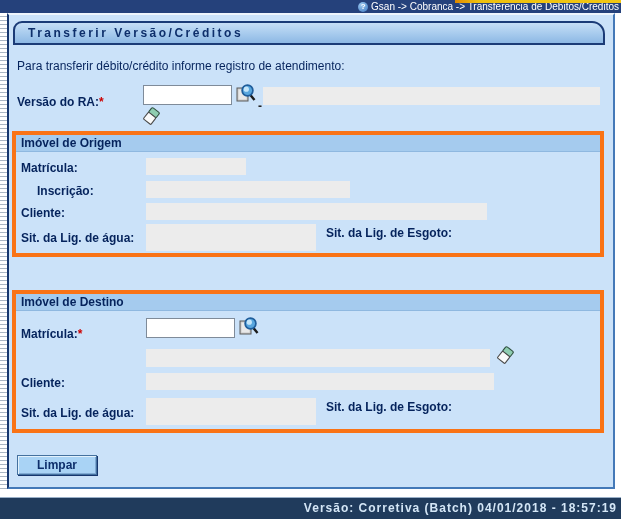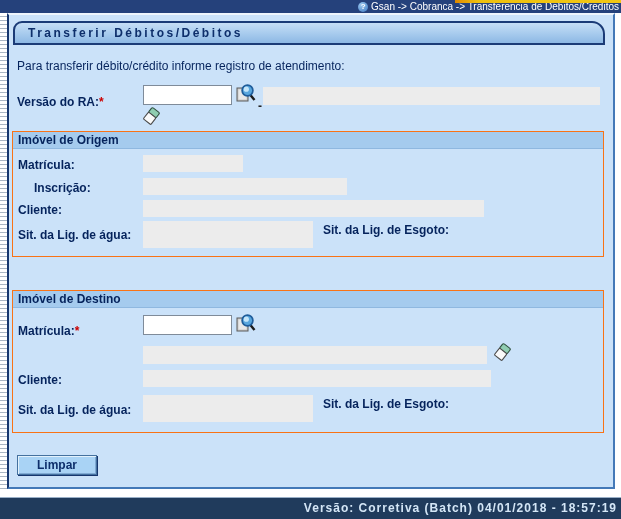--- a/index.html
+++ b/index.html
@@ -36,21 +36,21 @@
   .lbl { position:absolute; color:#05235C; font-size:12px; font-weight:bold; white-space:nowrap; }
   .req { color:#CC0000; }
 
   .txt { position:absolute; background:#ffffff; border:1px solid #7f8b99; font-size:12px; padding:0 3px;
          color:#05235C; }
   .ro  { position:absolute; background:#ECECEC; border:none; font-size:12px; padding:0 3px; color:#333; }
 
   .icon-btn { position:absolute; width:21px; height:21px; background:none; border:none; padding:0; cursor:pointer; }
   .sep { position:absolute; color:#222; font-size:12px; font-weight:bold; }
 
-  .section { position:absolute; left:3px; width:592px; border:1px solid #f97316; background:#CBE2F9; }
+  .section { position:absolute; left:3px; width:592px; border:4px solid #f97316; background:#CBE2F9; }
   .section-header { position:absolute; top:0; left:0; right:0; height:17px; background:#A5CBEE;
                     color:#05235C; font-size:12px; font-weight:bold; line-height:17px; padding-left:5px;
                     border-bottom:1px solid #8FB8E0; }
   .sec-origem { top:116px; height:126px; }
   .sec-destino { top:275px; height:143px;padding-left:33px; }
 
   .note { position:absolute; left:129px; top:419px; font-size:12px; color:#05235C; }
 
   .btn { position:absolute; height:20px; background:#A9D3F5; border:1px solid #44719F;
          box-shadow:inset 1px 1px 0 #E2F1FC, inset -1px -1px 0 #7FA9D3, 1px 1px 0 #16366E;
@@ -92,21 +92,21 @@
       <span>Gsan -&gt; Cobranca -&gt; Transferencia de Debitos/Creditos</span>
     </div>
   </div>
   <div class="top-strip"></div>
 
   <div class="left-rail"></div>
 
   <div class="content">
 
     <div class="title-tab">
-      <span>Transferir Débitos/Débitos</span>
+      <span>Transferir Versão/Créditos</span>
     </div>
 
     <div class="instruction">Para transferir débito/crédito informe registro de atendimento:</div>
 
     <div class="lbl" style="left:8px; top:80px;">
       <span>Versão do RA:</span><span class="req">*</span>
     </div>
     <input class="txt" style="left: 134px; top: 70px; width: 89px; height: 20px;" value="">
     <button class="icon-btn" style="left:227px; top:68px;">
       <svg width="21" height="21" viewBox="0 0 21 21">

